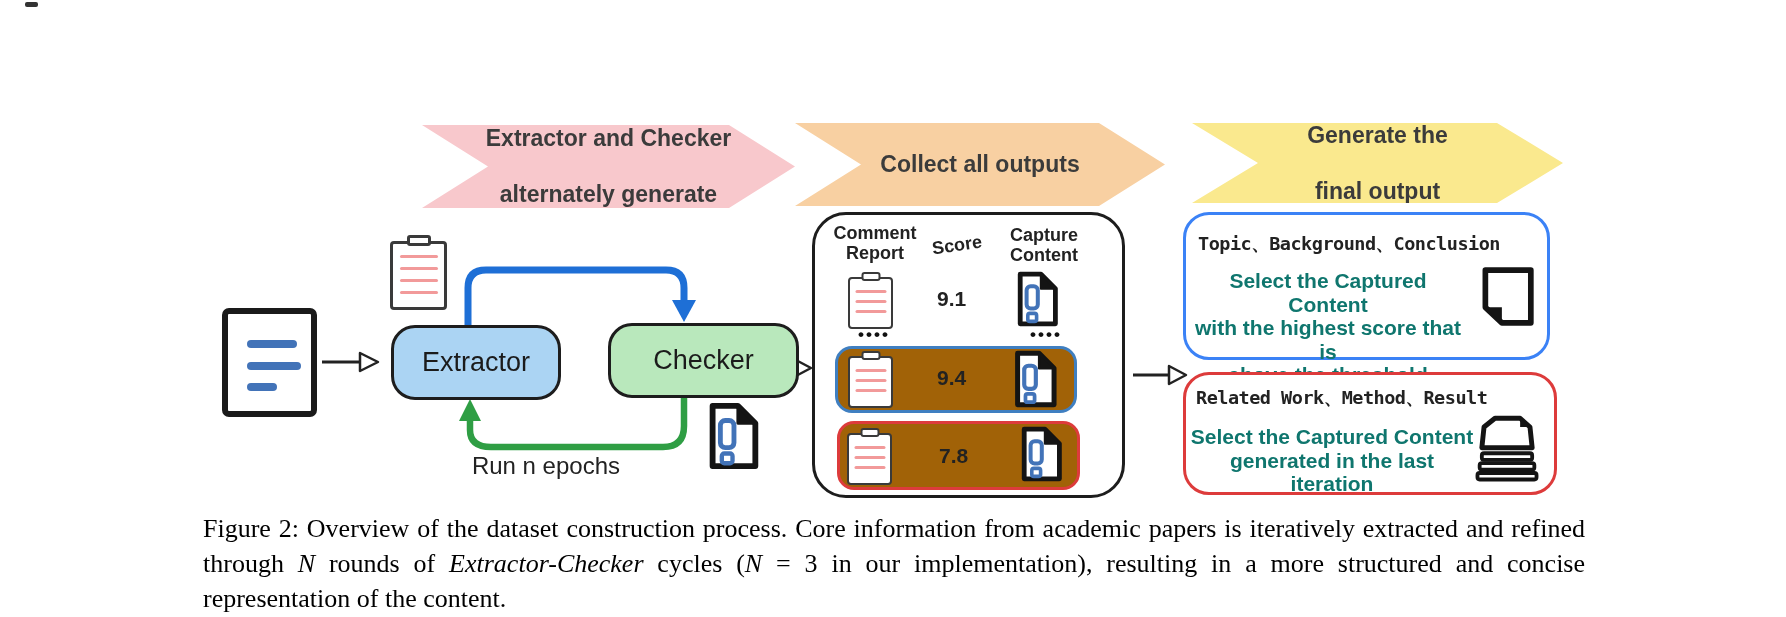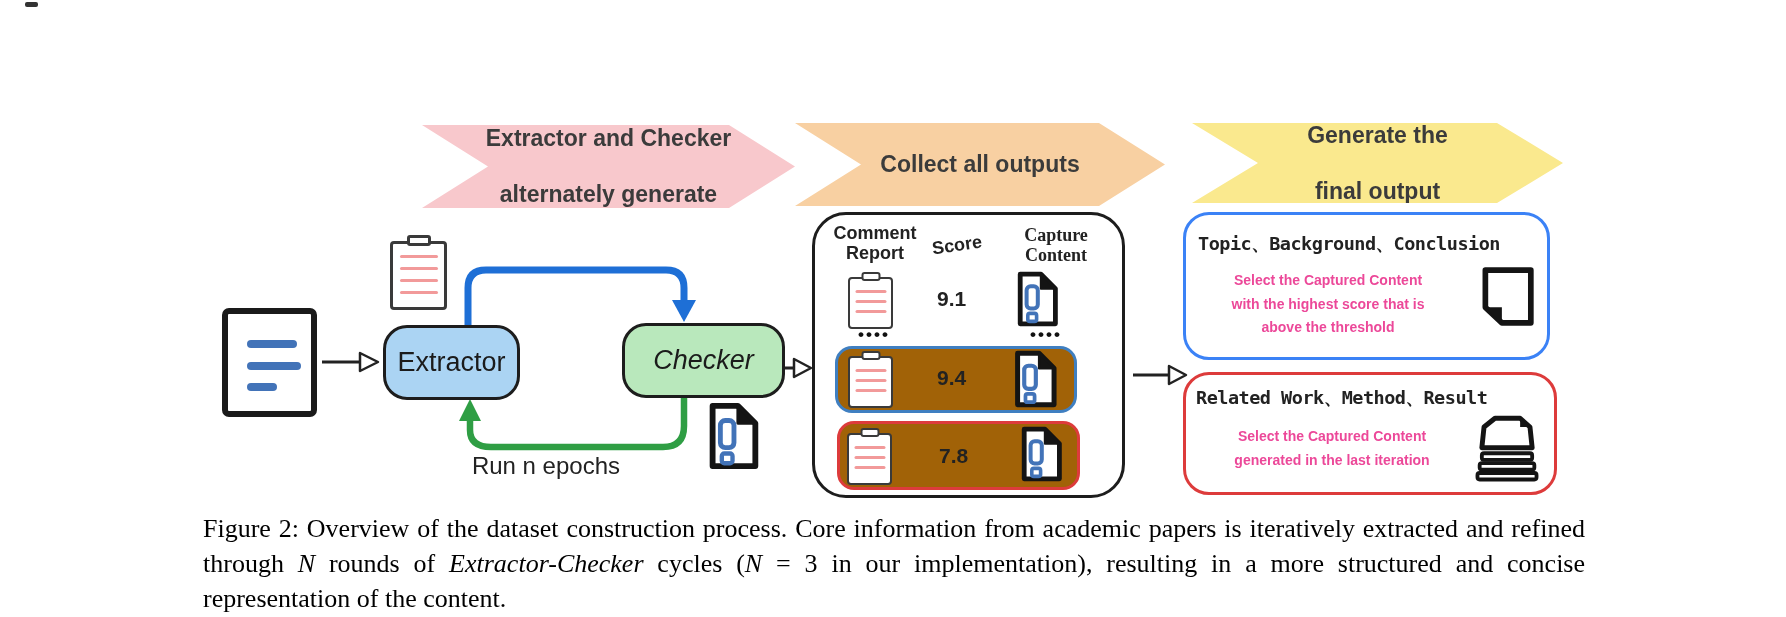--- a/index.html
+++ b/index.html
@@ -17,22 +17,22 @@
   
   .bigdoc{position:absolute;left:222px;top:308px;width:95px;height:109px;box-sizing:border-box;
           border:6px solid #1a1a1a;border-radius:7px;background:#fff;}
   .bigdoc i{position:absolute;height:8px;border-radius:4px;background:#4273b8;}
   .bigdoc .l1{left:19px;top:26px;width:50px;}
   .bigdoc .l2{left:19px;top:48px;width:54px;}
   .bigdoc .l3{left:19px;top:69px;width:30px;}
 
   .node{position:absolute;box-sizing:border-box;border:3px solid #1d1d1d;border-radius:24px;
         display:flex;align-items:center;justify-content:center;font-size:27px;font-weight:500;color:#1b1b1b;}
-  .node.extractor{left:383px;top:325px;width:137px;height:75px;background:#abd4f3;}
-  .node.checker{left:622px;top:323px;width:163px;height:75px;background:#b9e8bc;font-style:italic;}
+  .node.extractor{left:391px;top:325px;width:170px;height:75px;background:#abd4f3;}
+  .node.checker{left:608px;top:323px;width:191px;height:75px;background:#b9e8bc;}
 
   .loop-label{position:absolute;left:420px;top:452px;width:200px;text-align:right;
               font-size:24px;font-weight:500;color:#222;}
 
   
   .clipboard{position:absolute;}
   .clipboard .body{position:absolute;left:0;box-sizing:border-box;background:#fff;border:3px solid #3a3a3a;border-radius:4px;}
   .clipboard .clip{position:absolute;left:50%;transform:translateX(-50%);box-sizing:border-box;
                    background:#fff;border:3px solid #3a3a3a;border-radius:3px;z-index:2;}
   .clipboard i{position:absolute;left:50%;transform:translateX(-50%);background:#f29a9a;border-radius:2px;z-index:3;}
@@ -46,39 +46,39 @@
   .clip-sm .body{top:5px;width:45px;height:52px;border-width:2.5px;}
   .clip-sm .clip{top:0;width:19px;height:9px;border-width:2.5px;}
   .clip-sm i{width:31px;height:2.5px;}
 
   
   .panel{position:absolute;left:812px;top:212px;width:313px;height:286px;box-sizing:border-box;
          border:3.5px solid #1d1d1d;border-radius:34px;background:#fff;}
   .panel .hdr{position:absolute;font-size:18px;font-weight:600;color:#222;text-align:center;line-height:20px;}
   .panel .hdr1{left:10px;top:8px;width:100px;}
   .panel .hdr2{left:112px;top:20px;width:60px;transform:rotate(-8deg);}
-  .panel .hdr3{left:192px;top:10px;width:98px;font-family:Liberation Serif, serif;}
+  .panel .hdr3{left:180px;top:10px;width:98px;}
   .panel .score{position:absolute;font-size:21px;font-weight:600;color:#222;}
   .panel .dots{position:absolute;width:50px;text-align:center;font-size:17px;font-weight:700;
                letter-spacing:2px;color:#111;}
   .rowbox{position:absolute;box-sizing:border-box;border-radius:17px;background:#a16207;}
   .rowbox.bluerow{left:20px;top:131px;width:242px;height:67px;border:3px solid #3f7fc1;}
   .rowbox.redrow{left:22px;top:206px;width:243px;height:69px;border:3px solid #dd3b3b;}
 
   .capdoc{position:absolute;}
 
   
   .outbox{position:absolute;box-sizing:border-box;border-radius:26px;background:#fff;}
   .outbox.bluebox{left:1183px;top:212px;width:367px;height:148px;border:3px solid #3b82f6;}
   .outbox.redbox{left:1183px;top:372px;width:374px;height:123px;border:3px solid #dd3b3b;padding-left:44px;}
   .outbox .mono{position:absolute;font-family:"DejaVu Sans Mono","Liberation Mono",monospace;
                 font-size:18.5px;font-weight:700;letter-spacing:-0.5px;color:#222;white-space:nowrap;}
   .bluebox .mono{left:12px;top:16px;}
   .redbox .mono{left:10px;top:10px;}
-  .outbox .desc{position:absolute;text-align:center;font-size:14px;line-height:23.5px;font-weight:600;color:#ec4899;}
+  .outbox .desc{position:absolute;text-align:center;font-size:21px;line-height:23.5px;font-weight:600;color:#0f766e;}
   .bluebox .desc{left:4px;top:54px;width:276px;}
   .redbox .desc{left:4px;top:50px;width:284px;}
 
   
   .caption{position:absolute;left:203px;top:511px;width:1382px;margin:0;
            font-family:"Liberation Serif","DejaVu Serif",serif;font-size:26px;line-height:35px;
            color:#000;text-align:justify;}
   .caption .it{font-style:italic;}
 
   .artifact{position:absolute;left:25px;top:2px;width:13px;height:5px;background:#333;border-radius:2px;}

